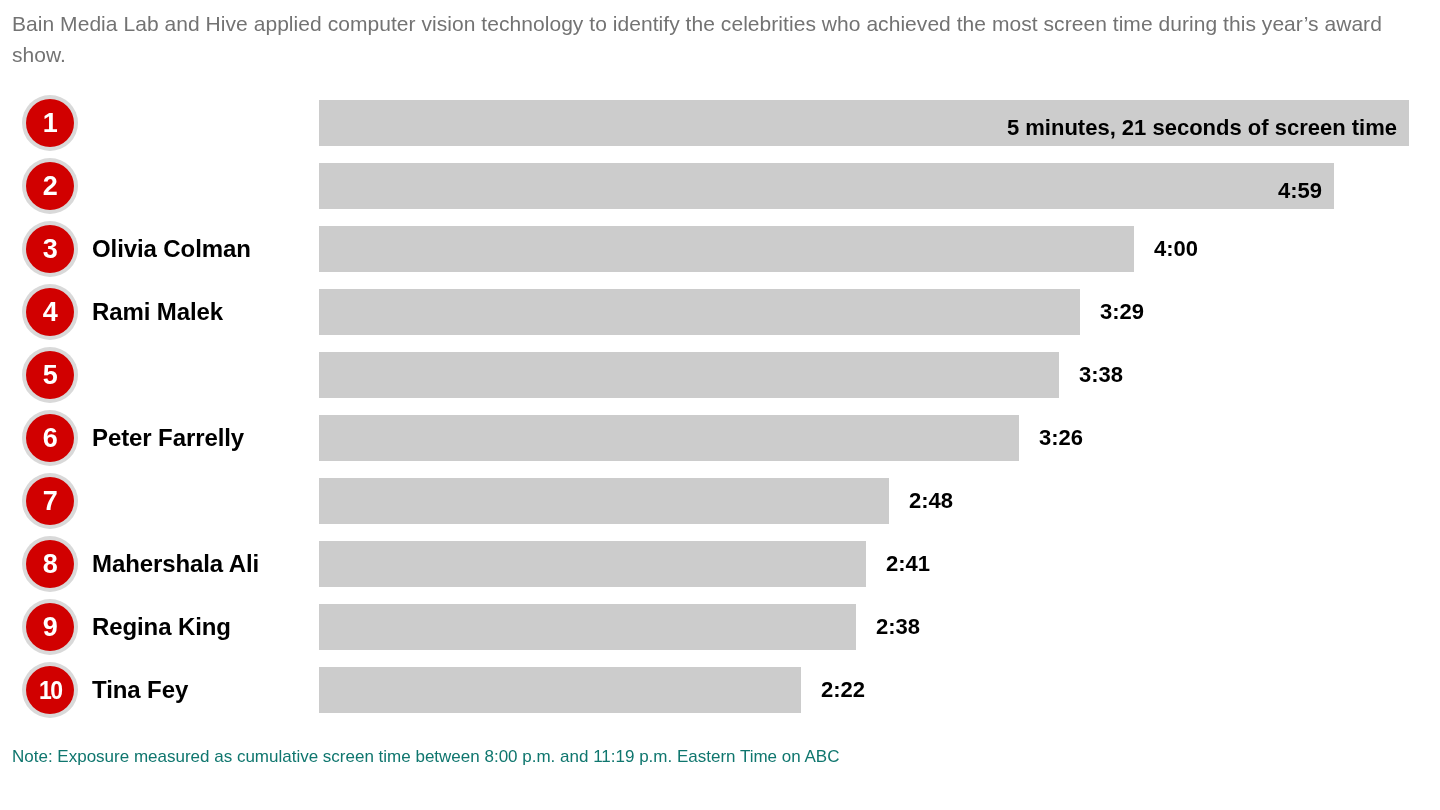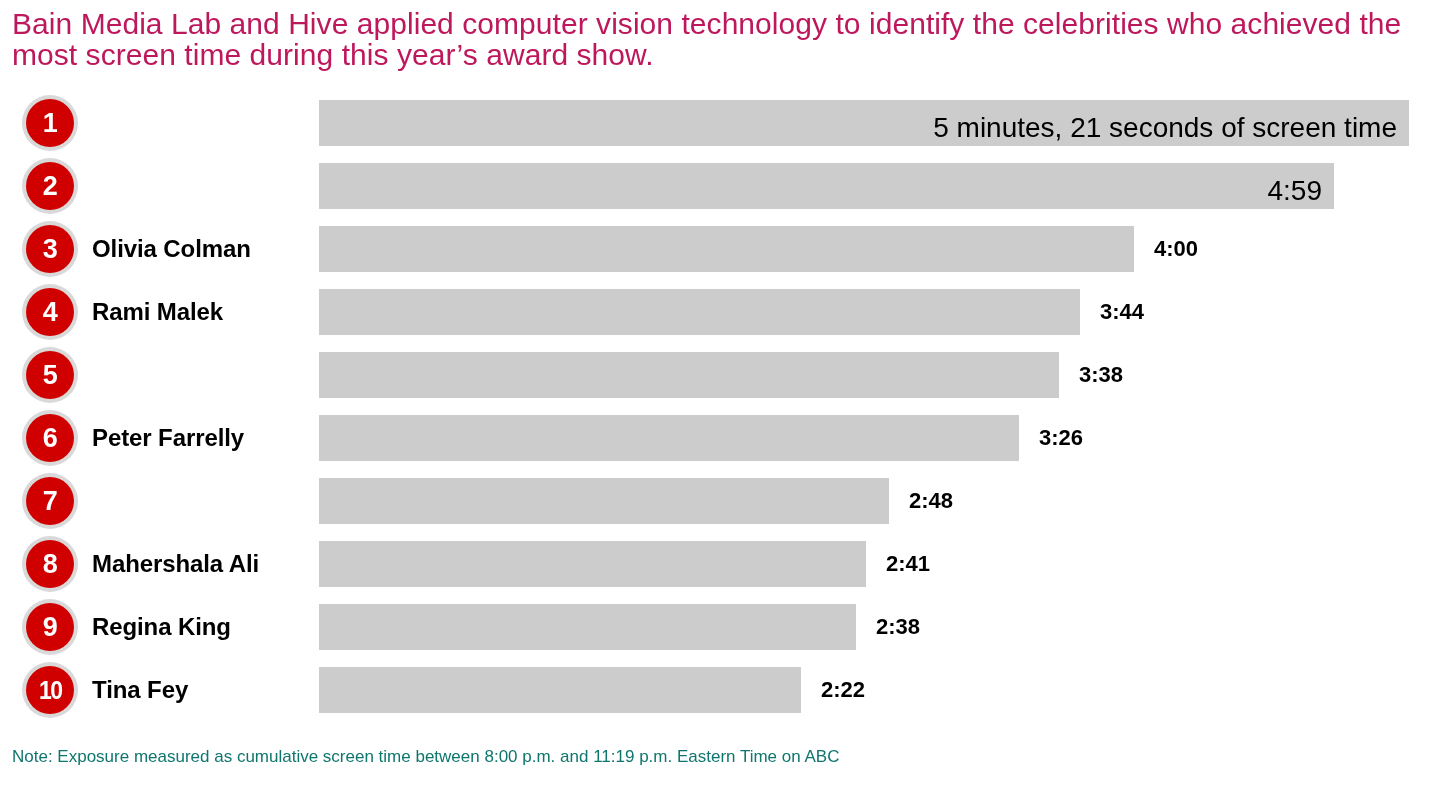--- a/index.html
+++ b/index.html
@@ -15,24 +15,24 @@
     overflow: hidden;
     position: relative;
   }
 
   
   #headline {
     position: absolute;
     left: 12px;
     top: 8px;
     width: 1400px;
-    font-size: 30px;
+    font-size: 21px;
     line-height: 31px;
     font-weight: 400;
-    color: #be185d;
+    color: #737373;
     letter-spacing: 0.05px;
   }
 
   
   #chart {
     position: absolute;
     left: 0;
     top: 100px;
     width: 1440px;
     height: 625px;
@@ -101,22 +101,22 @@
     background: #cccccc;
   }
   
   .bar-label-in {
     position: absolute;
     right: 12px;
     top: 0;
     height: 56px;
     display: flex;
     align-items: center;
-    font-size: 28px;
-    font-weight: 400;
+    font-size: 22px;
+    font-weight: 700;
     white-space: nowrap;
     color: #000;
   }
   
   .bar-label-out {
     position: absolute;
     top: 0;
     height: 46px;
     display: flex;
     align-items: center;
@@ -174,21 +174,21 @@
       <div class="bar-label-out" style="left: 1154px;">4:00</div>
     </div>
     <div class="row" style="top: 189px;">
       <div class="badge">
         <span class="badge-num">4</span>
       </div>
       <div class="name">Rami Malek</div>
       <div class="bar-wrap" style="width: 761px;">
         <div class="bar" style="width: 761px;"></div>
       </div>
-      <div class="bar-label-out" style="left: 1100px;">3:44</div>
+      <div class="bar-label-out" style="left: 1100px;">3:29</div>
     </div>
     <div class="row" style="top: 252px;">
       <div class="badge">
         <span class="badge-num">5</span>
       </div>
       <div class="bar-wrap" style="width: 740px;">
         <div class="bar" style="width: 740px;"></div>
       </div>
       <div class="bar-label-out" style="left: 1079px;">3:38</div>
     </div>

